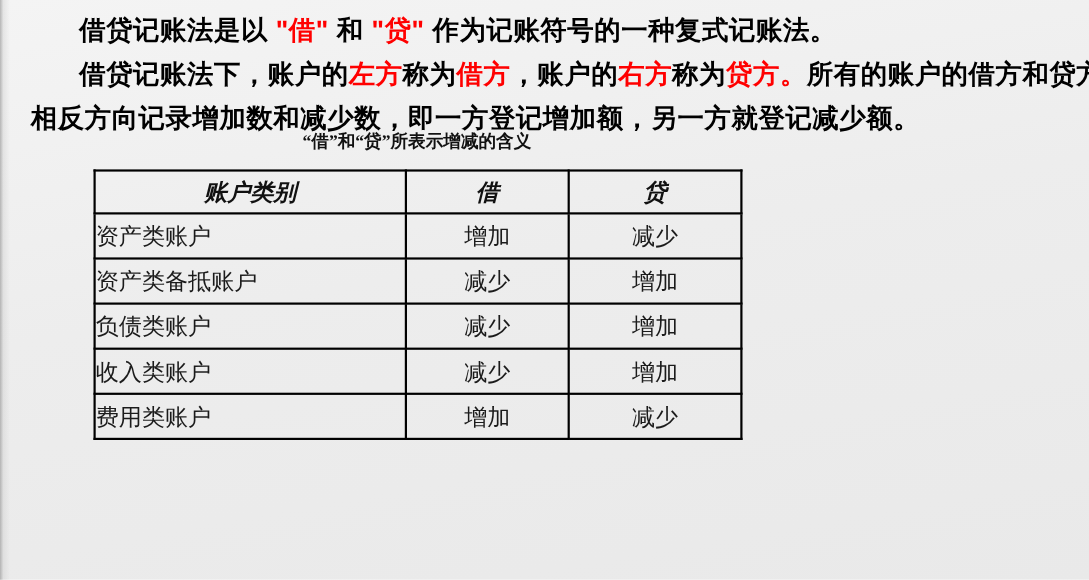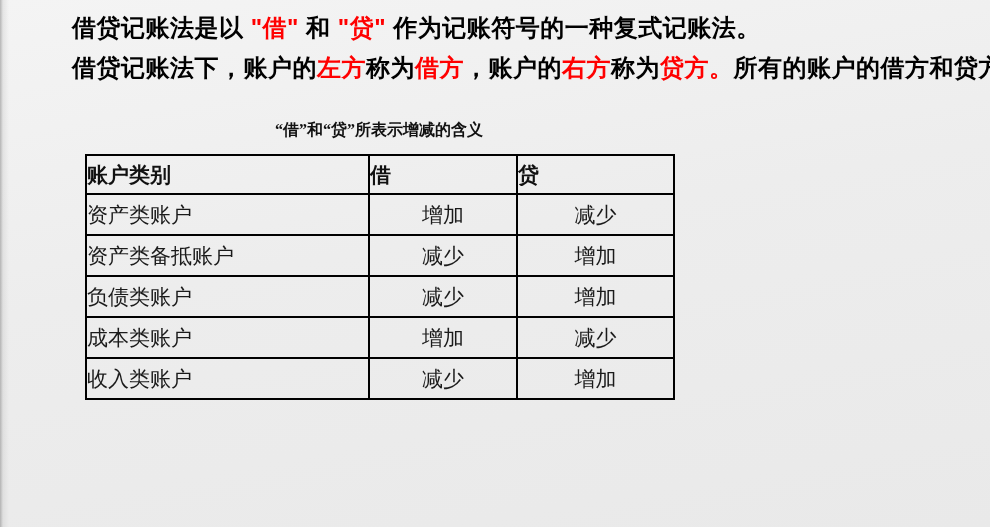--- a/index.html
+++ b/index.html
@@ -46,34 +46,36 @@
   }
   table.meaning th, table.meaning td{
     border:2px solid #000;
     padding:0;
     overflow:hidden;
   }
   table.meaning thead tr{height:39px;}
   table.meaning tbody tr{height:41px;}
   table.meaning th{
     font-weight:bold;
-    text-align:left;
+    text-align:center;
     color:#111;
+    font-style:italic;
   }
   td.account{text-align:left;padding-left:3px;}
   td.value{text-align:center;}
 </style>
 </head>
 <body>
 
 <div class="page">
 
   <div class="textblock">
     <div class="line indent"><span>借贷记账法是以 </span><span class="red">"借"</span><span> 和 </span><span class="red">"贷"</span><span> 作为记账符号的一种复式记账法。</span></div>
     <div class="line indent"><span>借贷记账法下，账户的</span><span class="red">左方</span><span>称为</span><span class="red">借方</span><span>，账户的</span><span class="red">右方</span><span>称为</span><span class="red">贷方。</span><span>所有的账户的借方和贷方按</span></div>
+    <div class="line"><span>相反方向记录增加数和减少数，即一方登记增加额，另一方就登记减少额。</span></div>
   </div>
 
   <div class="table-title">“借”和“贷”所表示增减的含义</div>
 
   <table class="meaning">
     <colgroup>
       <col style="width:283px">
       <col style="width:148px">
       <col style="width:157px">
     </colgroup>
@@ -94,25 +96,25 @@
         <td class="account">资产类备抵账户</td>
         <td class="value">减少</td>
         <td class="value">增加</td>
       </tr>
       <tr>
         <td class="account">负债类账户</td>
         <td class="value">减少</td>
         <td class="value">增加</td>
       </tr>
       <tr>
-        <td class="account">成本类账户</td>
-        <td class="value">增加</td>
-        <td class="value">减少</td>
-      </tr>
-      <tr>
         <td class="account">收入类账户</td>
         <td class="value">减少</td>
         <td class="value">增加</td>
+      </tr>
+      <tr>
+        <td class="account">费用类账户</td>
+        <td class="value">增加</td>
+        <td class="value">减少</td>
       </tr>
     </tbody>
   </table>
 
 </div>
 
 </body></html>

